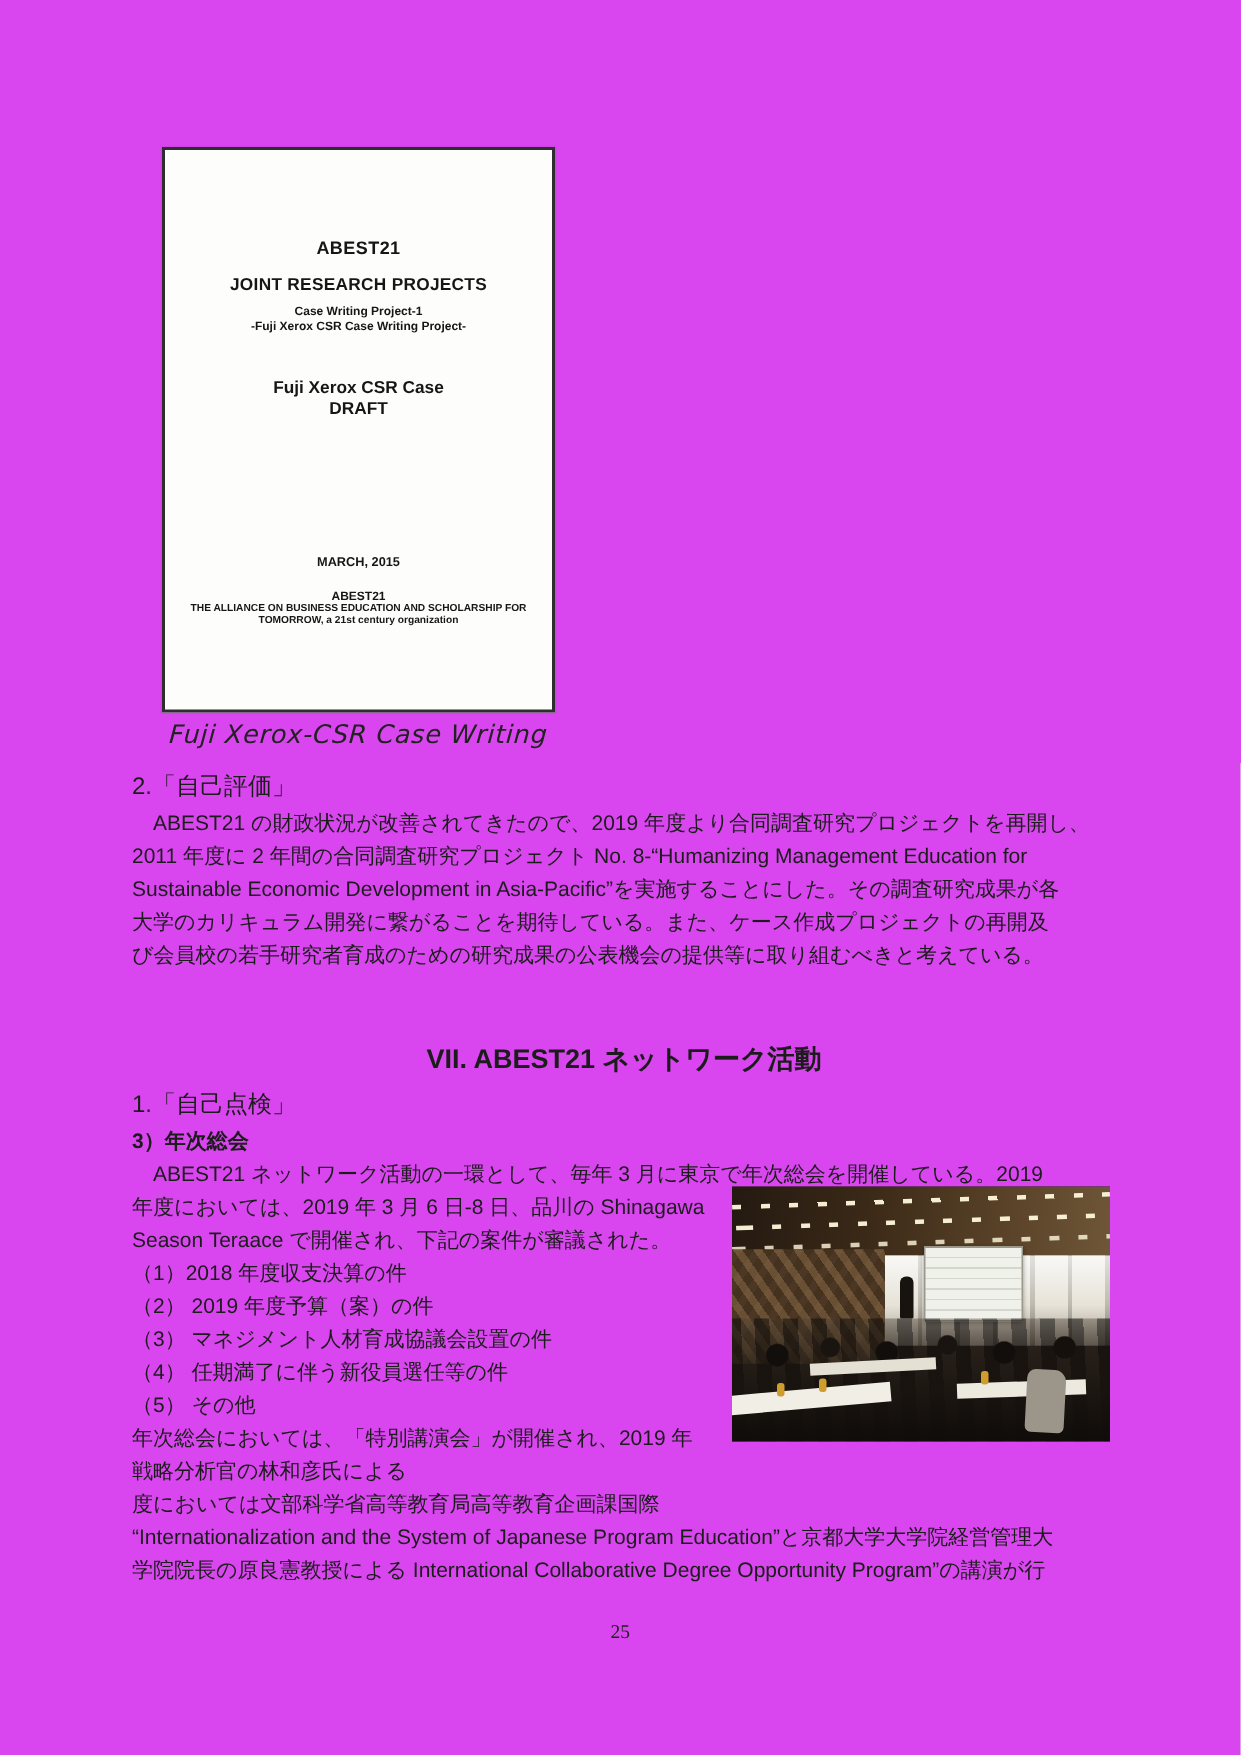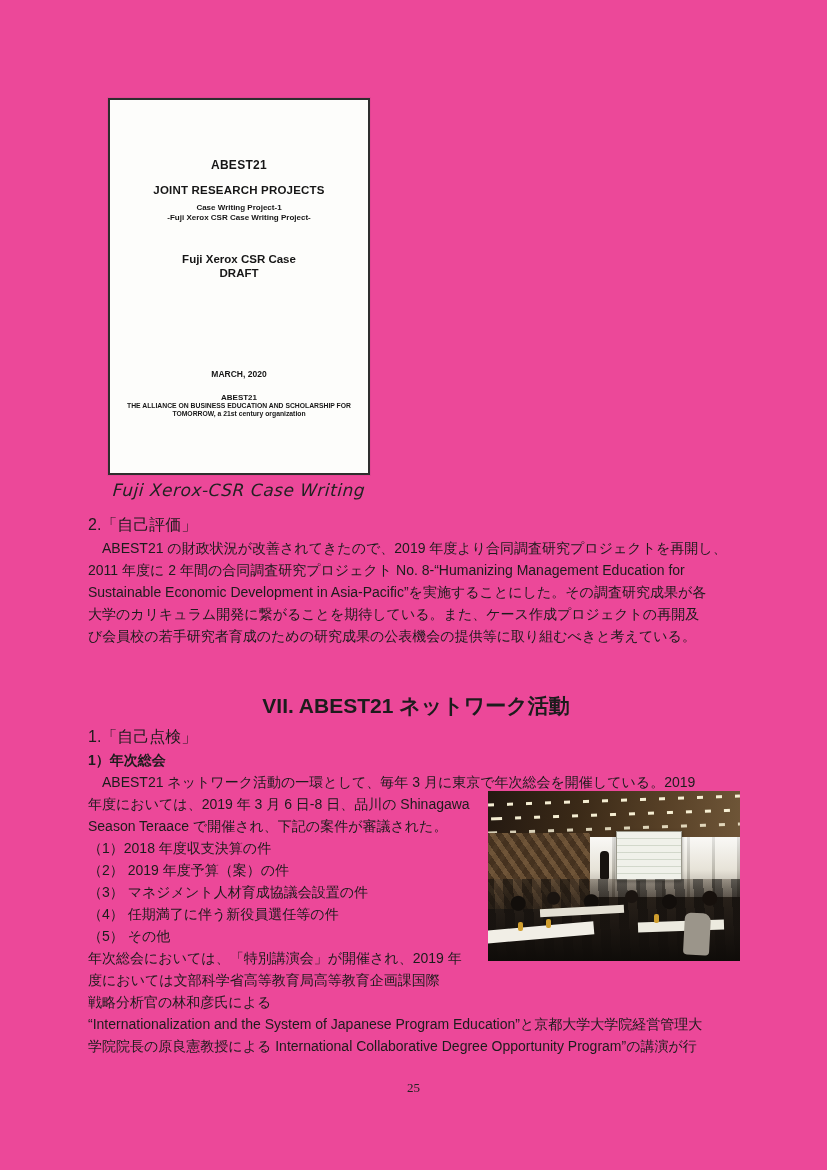--- a/index.html
+++ b/index.html
@@ -1,18 +1,18 @@
 <!DOCTYPE html>
 <html><head>
 <meta charset="utf-8">
 <style>
   html,body { margin:0; padding:0; background:#e8e8e8; }
   .page {
     position:relative; width:827px; height:1170px; margin:0 auto;
-    background:#ec4899; overflow:hidden;
+    background:#d946ef; overflow:hidden;
     font-family:"Liberation Sans","DejaVu Sans",sans-serif;
     color:#1c1c1c;
   }
 
   
   .cover {
     position:absolute; left:108px; top:98px; width:258px; height:373px;
     border:2px solid #2e2e2e; background:#fdfdfb;
     box-shadow:0 0 0 1px rgba(0,0,0,0.04);
   }
@@ -33,21 +33,21 @@
     position:absolute; left:96px; top:480px; width:286px; text-align:center;
     font-style:italic; font-size:17px; letter-spacing:.5px;
     font-family:"DejaVu Sans",sans-serif; transform:skewX(-4deg); color:#222;
   }
 
   
   .column { position:absolute; left:88px; top:513px; width:656px; }
   .h-sec   { font-size:16px; font-weight:normal; line-height:24px; white-space:pre; }
   .line    { font-size:14px; line-height:22px; white-space:pre; }
   .narrow  { width:398px; overflow:hidden; }
-  .h-vii   { margin-top:46px; font-size:21px; font-weight:bold; line-height:26px;
+  .h-vii   { margin-top:46px; font-size:18px; font-weight:bold; line-height:26px;
              text-align:center; white-space:pre; }
   .h-sub1  { margin-top:6px; }
   .h-sub2  { font-size:14px; font-weight:bold; line-height:22px; white-space:pre; }
 
   .pageno {
     position:absolute; left:0; top:1080px; width:100%; text-align:center;
     font-family:"Liberation Serif","DejaVu Serif",serif; font-size:13px; color:#222;
   }
 
   
@@ -125,50 +125,50 @@
 
 <div class="page">
 
   <div class="cover">
     <div class="c-line c-t1">ABEST21</div>
     <div class="c-line c-t2">JOINT RESEARCH PROJECTS</div>
     <div class="c-line c-t3">Case Writing Project-1</div>
     <div class="c-line c-t4">-Fuji Xerox CSR Case Writing Project-</div>
     <div class="c-line c-t5">Fuji Xerox CSR Case</div>
     <div class="c-line c-t6">DRAFT</div>
-    <div class="c-line c-t7">MARCH, 2020</div>
+    <div class="c-line c-t7">MARCH, 2015</div>
     <div class="c-line c-t8">ABEST21</div>
     <div class="c-line c-t9">THE ALLIANCE ON BUSINESS EDUCATION AND SCHOLARSHIP FOR</div>
     <div class="c-line c-t10">TOMORROW, a 21st century organization</div>
   </div>
   <div class="caption">Fuji Xerox-CSR Case Writing</div>
 
   <div class="column">
     <div class="h-sec">2.「自己評価」</div>
     <div class="line">　ABEST21 の財政状況が改善されてきたので、2019 年度より合同調査研究プロジェクトを再開し、</div>
     <div class="line">2011 年度に 2 年間の合同調査研究プロジェクト No. 8-“Humanizing Management Education for</div>
     <div class="line">Sustainable Economic Development in Asia-Pacific”を実施することにした。その調査研究成果が各</div>
     <div class="line">大学のカリキュラム開発に繋がることを期待している。また、ケース作成プロジェクトの再開及</div>
     <div class="line">び会員校の若手研究者育成のための研究成果の公表機会の提供等に取り組むべきと考えている。</div>
 
     <div class="h-vii">VII. ABEST21 ネットワーク活動</div>
     <div class="h-sec h-sub1">1.「自己点検」</div>
-    <div class="h-sub2">1）年次総会</div>
+    <div class="h-sub2">3）年次総会</div>
 
     <div class="line">　ABEST21 ネットワーク活動の一環として、毎年 3 月に東京で年次総会を開催している。2019</div>
     <div class="line narrow">年度においては、2019 年 3 月 6 日-8 日、品川の Shinagawa</div>
     <div class="line narrow">Season Teraace で開催され、下記の案件が審議された。</div>
     <div class="line narrow">（1）2018 年度収支決算の件</div>
     <div class="line narrow">（2） 2019 年度予算（案）の件</div>
     <div class="line narrow">（3） マネジメント人材育成協議会設置の件</div>
     <div class="line narrow">（4） 任期満了に伴う新役員選任等の件</div>
     <div class="line narrow">（5） その他</div>
     <div class="line narrow">年次総会においては、「特別講演会」が開催され、2019 年</div>
+    <div class="line narrow">戦略分析官の林和彦氏による</div>
     <div class="line narrow">度においては文部科学省高等教育局高等教育企画課国際</div>
-    <div class="line narrow">戦略分析官の林和彦氏による</div>
     <div class="line">“Internationalization and the System of Japanese Program Education”と京都大学大学院経営管理大</div>
     <div class="line">学院院長の原良憲教授による International Collaborative Degree Opportunity Program”の講演が行</div>
   </div>
 
   <div class="photo">
     <div class="ph-ceiling"></div>
     <div class="ph-light-row ph-lr1"></div>
     <div class="ph-light-row ph-lr2"></div>
     <div class="ph-light-row ph-lr3"></div>
     <div class="ph-wall"></div>

